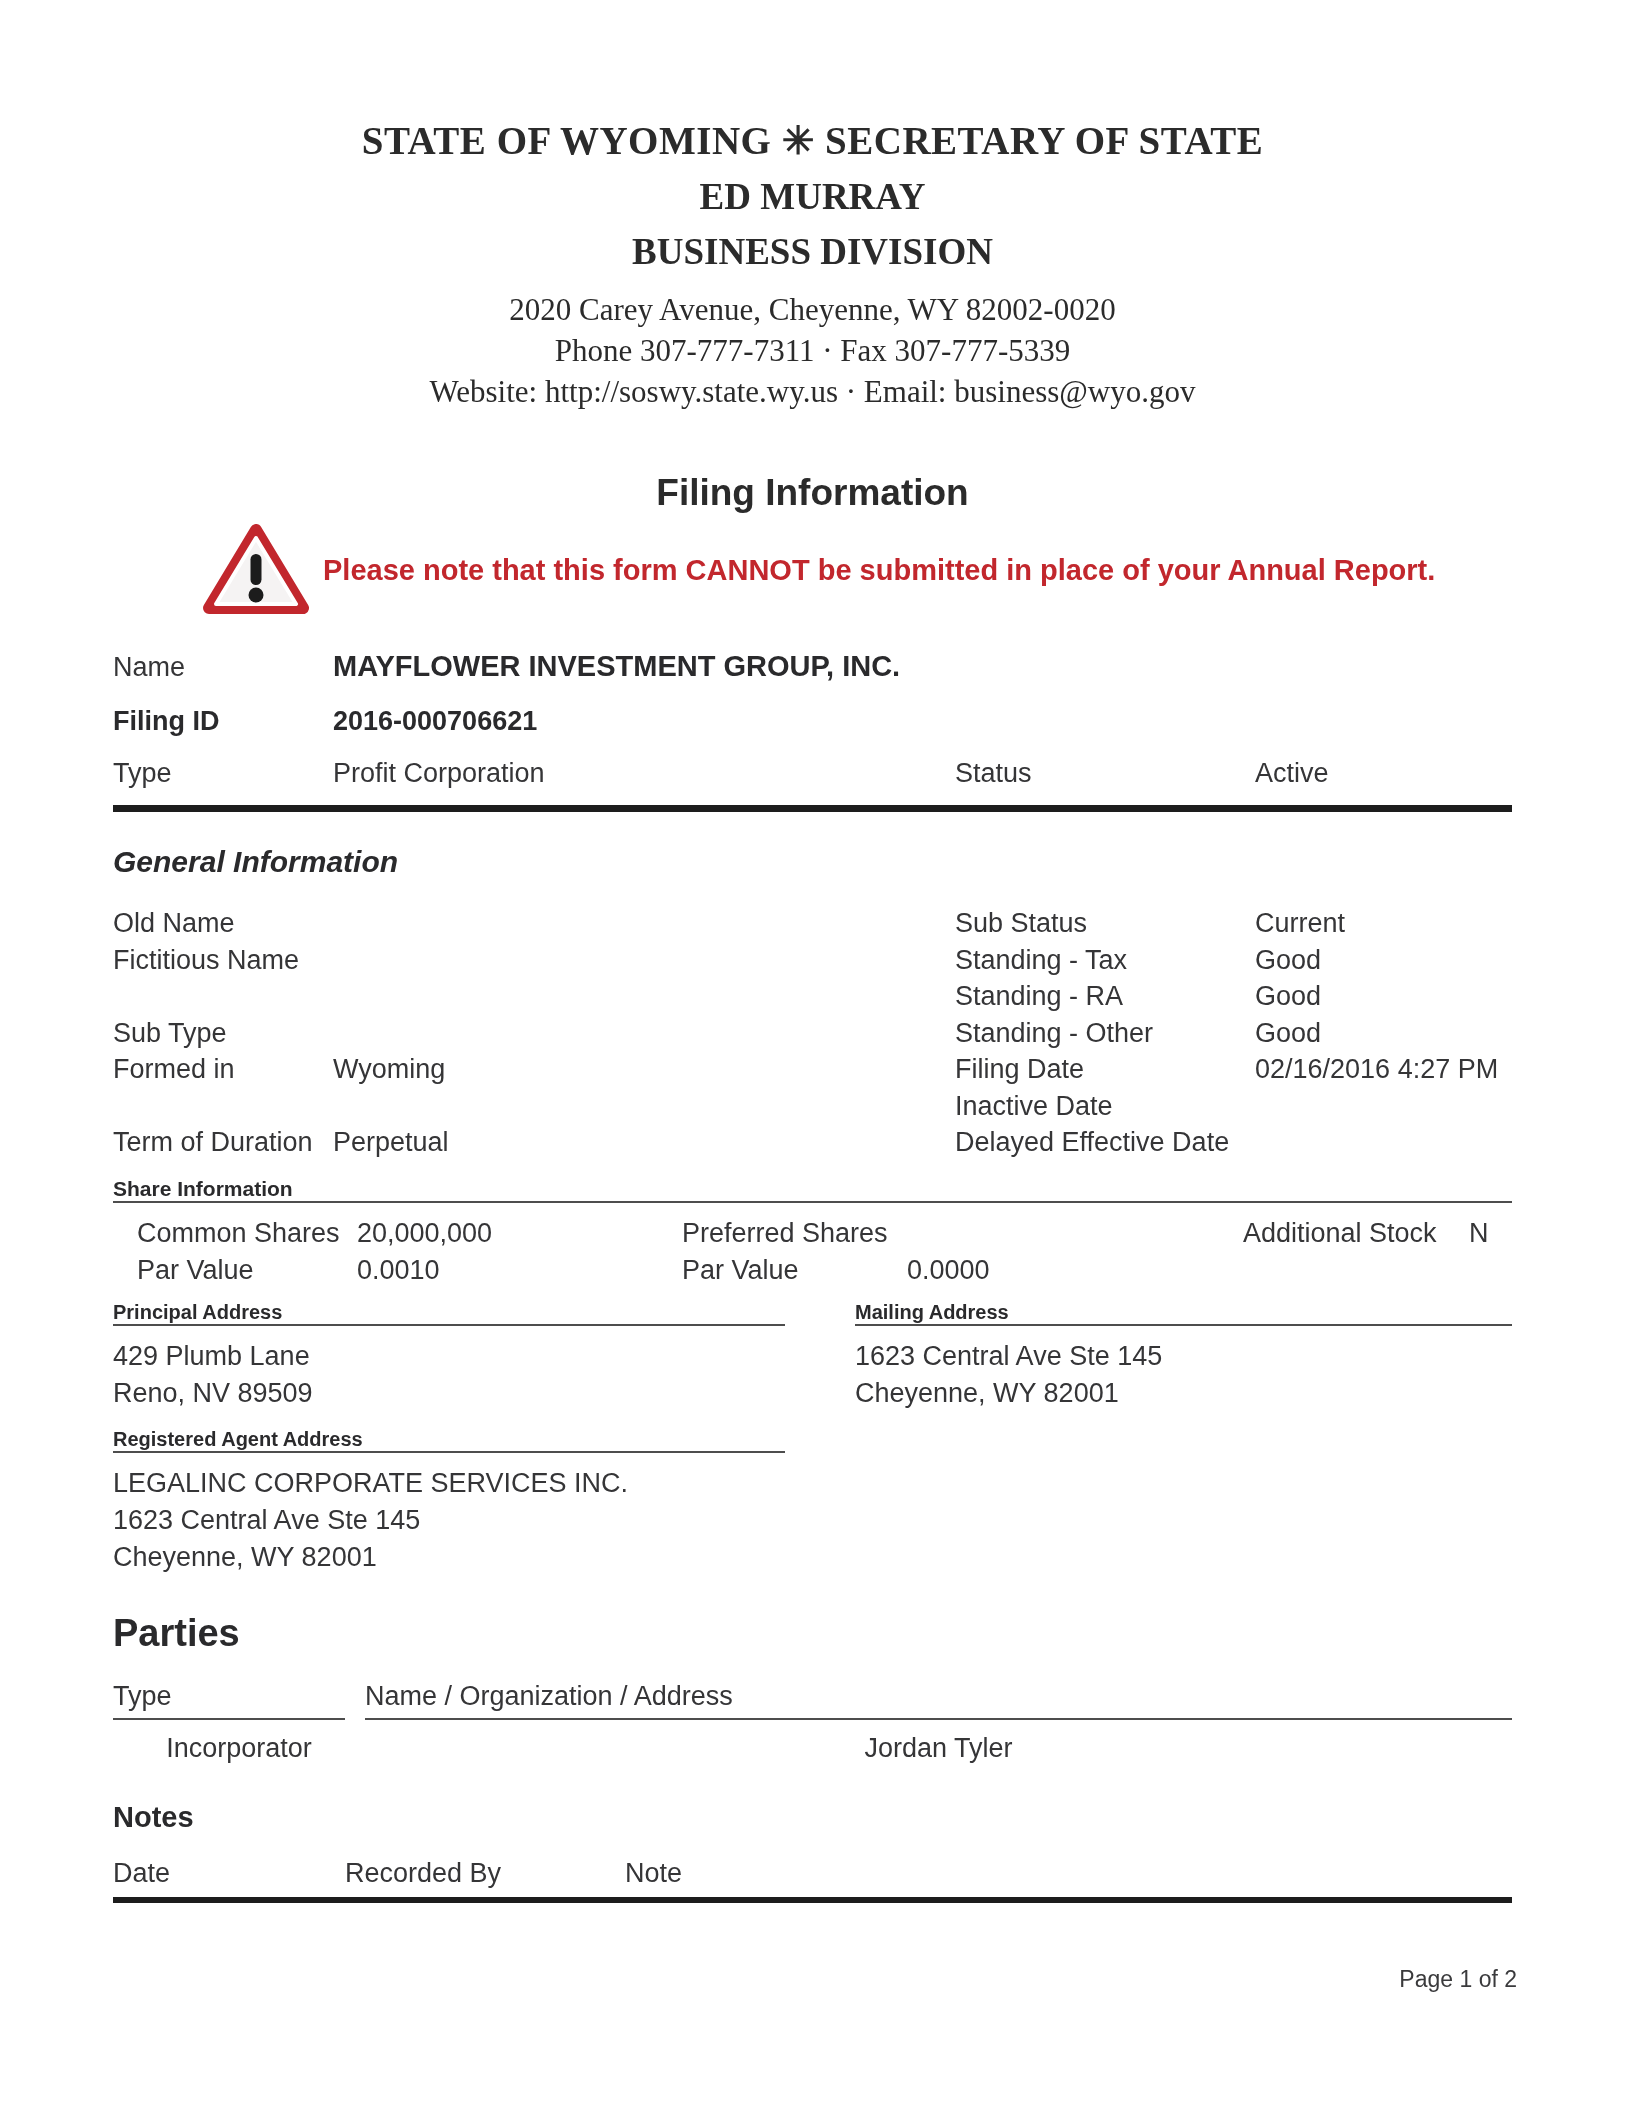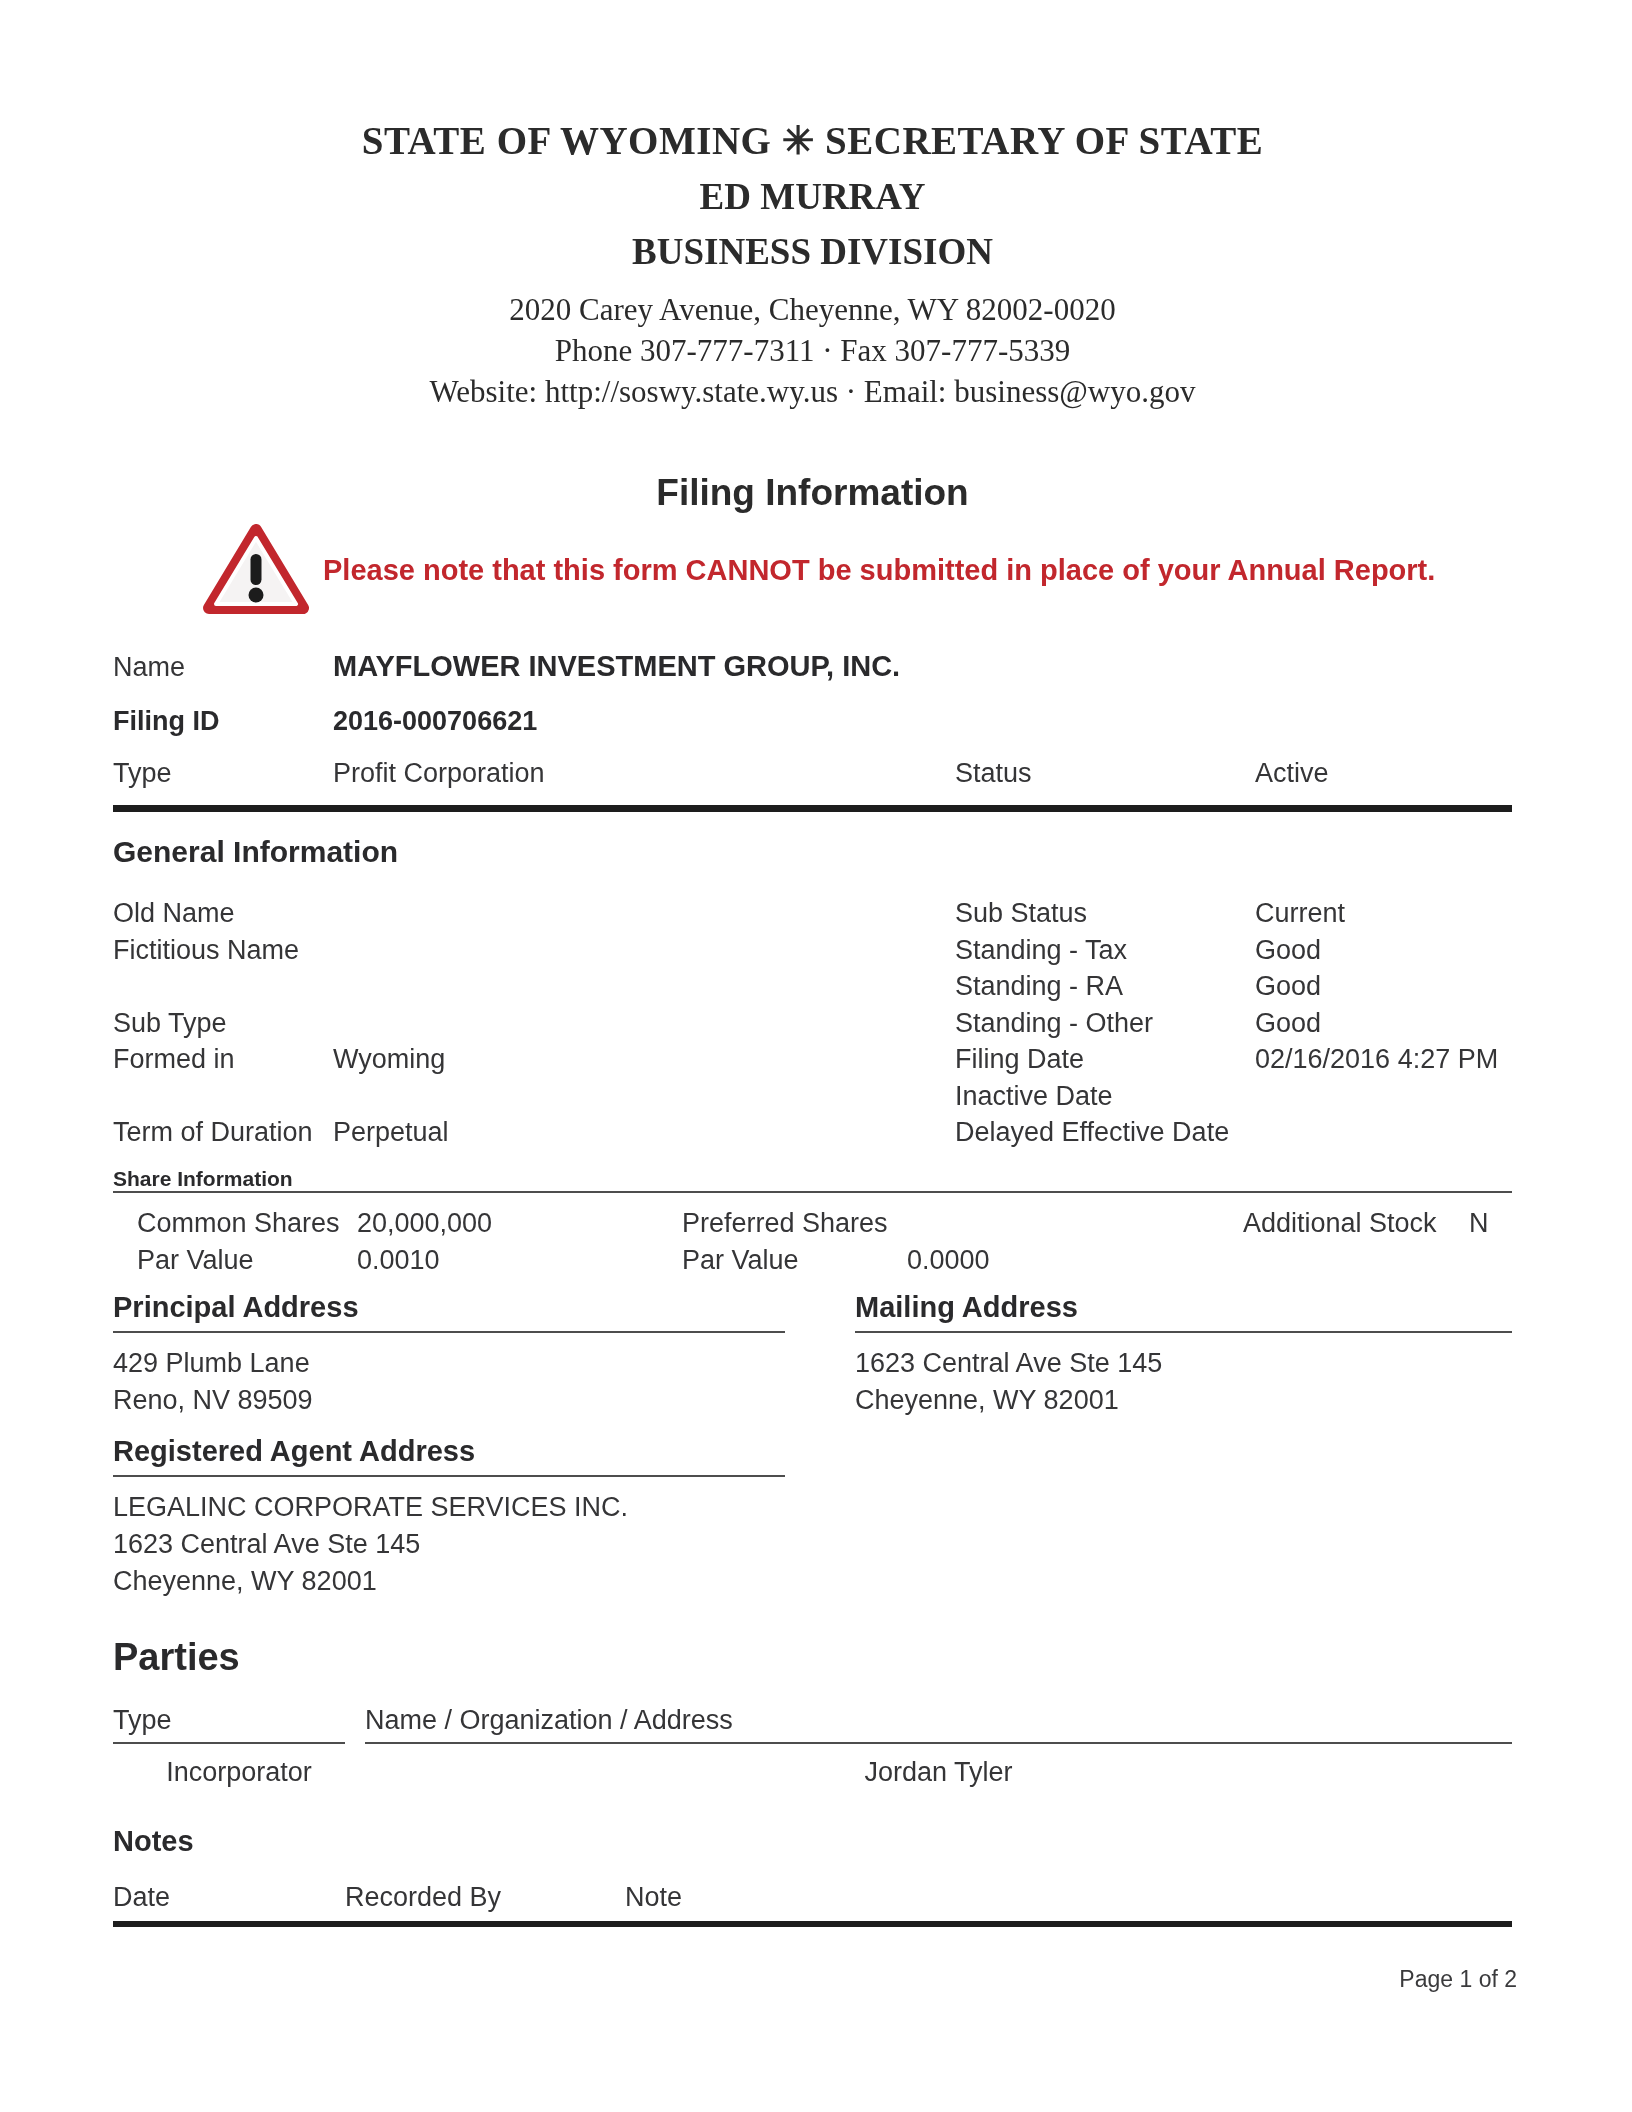--- a/index.html
+++ b/index.html
@@ -34,32 +34,32 @@
   .row-name { margin-top: 30px; }
   .row-filing { margin-top: 23px; }
   .row-type { margin-top: 21px; }
   .val-strong { font-size: 29px; font-weight: bold; color: #2a2a2c; }
   .lbl-strong { font-weight: bold; color: #2a2a2c; }
 
   .thick-rule { height: 7px; background: #1d1d1d; margin-top: 16px; }
 
   
   .section-heading { font-size: 30px; font-weight: bold; color: #2a2a2c; }
-  .gi-heading { margin-top: 23px; }
+  .gi-heading { margin-top: 33px; font-style: italic; }
   .gi-rows { margin-top: 26px; }
   .gi-row { display: grid; grid-template-columns: 220px 622px 300px 1fr; line-height: 36.5px; }
 
   
   .share-heading { margin-top: 16px; font-size: 21px; border-bottom: 2px solid #4d4d4d; }
   .share-rows { margin-top: 12px; margin-left: 24px; }
   .share-row { display: grid; grid-template-columns: 220px 325px 225px 336px 226px 1fr; line-height: 37px; }
 
   
   .addr-grid { display: grid; grid-template-columns: 672px 70px 1fr; margin-top: 12px; }
-  .addr-heading { font-size: 29px; font-weight: bold; color: #2a2a2c; padding-bottom: 7px; border-bottom: 2px solid #4d4d4d; }
+  .addr-heading { font-size: 20px; font-weight: bold; color: #2a2a2c; border-bottom: 2px solid #4d4d4d; }
   .addr-lines { margin-top: 12px; line-height: 37px; }
   .agent-block { margin-top: 16px; }
   .agent-heading { width: 672px; box-sizing: border-box; }
 
   
   .parties-heading { margin-top: 36px; font-size: 38px; }
   .party-header { display: grid; grid-template-columns: 232px 20px 1fr; margin-top: 26px; }
   .party-header .col { padding-bottom: 6px; border-bottom: 2px solid #4d4d4d; }
   .party-header .spacer { border-bottom: none; }
   .party-row { display: grid; grid-template-columns: 252px 1fr; margin-top: 10px; line-height: 37px; text-align: center; }

